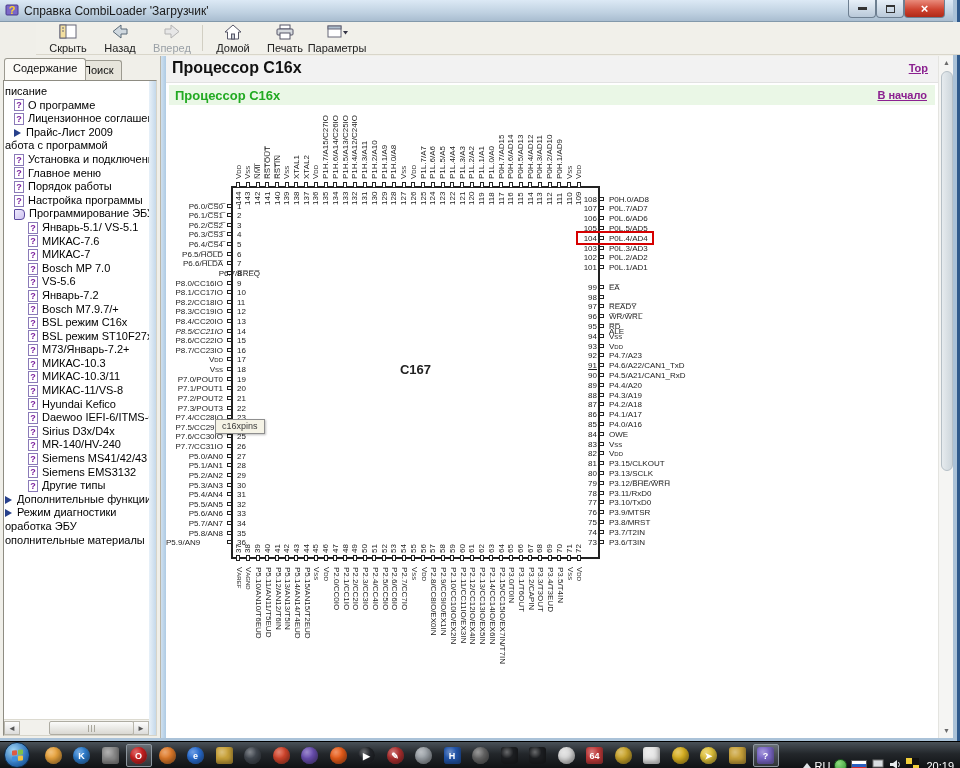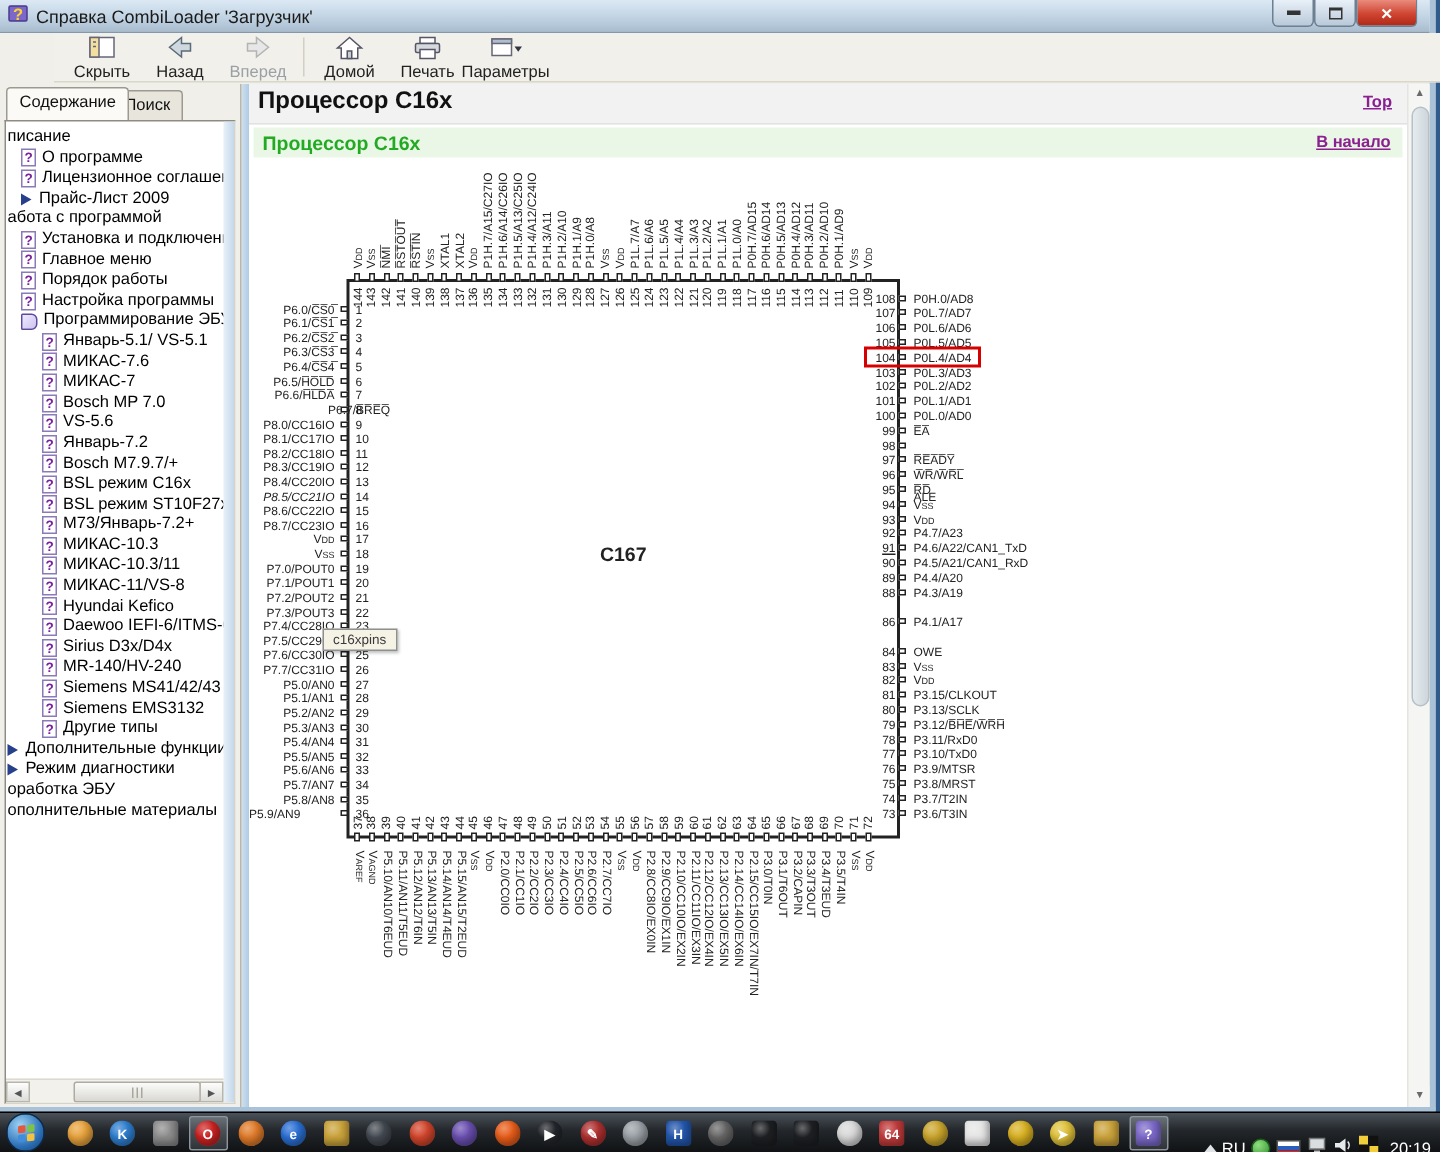--- a/index.html
+++ b/index.html
@@ -573,25 +573,20 @@
           <div class="pin-row" style="left: 398px; top: 197.3px; width: 374px; height: 9px;">
             <span class="pnum" style="left: 0px; top: 0px; width: 33px; text-align: right;">102</span>
             <span class="pboxh" style="left: 35px; top: 2px;"></span>
             <span class="plab" style="left: 45px; top: 0px;">P0L.2/AD2</span>
           </div>
           <div class="pin-row" style="left: 398px; top: 207.1px; width: 374px; height: 9px;">
             <span class="pnum" style="left: 0px; top: 0px; width: 33px; text-align: right;">101</span>
             <span class="pboxh" style="left: 35px; top: 2px;"></span>
             <span class="plab" style="left: 45px; top: 0px;">P0L.1/AD1</span>
           </div>
-          <div class="pin-row" style="left: 398px; top: 216.9px; width: 374px; height: 9px;">
-            <span class="pnum" style="left: 0px; top: 0px; width: 33px; text-align: right;">100</span>
-            <span class="pboxh" style="left: 35px; top: 2px;"></span>
-            <span class="plab" style="left: 45px; top: 0px;">P0L.0/AD0</span>
-          </div>
           <div class="pin-row" style="left: 398px; top: 226.7px; width: 374px; height: 9px;">
             <span class="pnum" style="left: 0px; top: 0px; width: 33px; text-align: right;">99</span>
             <span class="pboxh" style="left: 35px; top: 2px;"></span>
             <span class="plab" style="left: 45px; top: 0px;">E̅A̅</span>
           </div>
           <div class="pin-row" style="left: 398px; top: 236.5px; width: 374px; height: 9px;">
             <span class="pnum" style="left: 0px; top: 0px; width: 33px; text-align: right;">98</span>
             <span class="pboxh" style="left: 35px; top: 2px;"></span>
             <span class="plab" style="left: 45px; top: 0px; margin-top: 34px;">ALE</span>
           </div>
@@ -638,24 +633,34 @@
           <div class="pin-row" style="left: 398px; top: 324.7px; width: 374px; height: 9px;">
             <span class="pnum" style="left: 0px; top: 0px; width: 33px; text-align: right;">89</span>
             <span class="pboxh" style="left: 35px; top: 2px;"></span>
             <span class="plab" style="left: 45px; top: 0px;">P4.4/A20</span>
           </div>
           <div class="pin-row" style="left: 398px; top: 334.5px; width: 374px; height: 9px;">
             <span class="pnum" style="left: 0px; top: 0px; width: 33px; text-align: right;">88</span>
             <span class="pboxh" style="left: 35px; top: 2px;"></span>
             <span class="plab" style="left: 45px; top: 0px;">P4.3/A19</span>
           </div>
+          <div class="pin-row" style="left: 398px; top: 344.3px; width: 374px; height: 9px;">
+            <span class="pnum" style="left: 0px; top: 0px; width: 33px; text-align: right;">87</span>
+            <span class="pboxh" style="left: 35px; top: 2px;"></span>
+            <span class="plab" style="left: 45px; top: 0px;">P4.2/A18</span>
+          </div>
           <div class="pin-row" style="left: 398px; top: 354.1px; width: 374px; height: 9px;">
             <span class="pnum" style="left: 0px; top: 0px; width: 33px; text-align: right;">86</span>
             <span class="pboxh" style="left: 35px; top: 2px;"></span>
             <span class="plab" style="left: 45px; top: 0px;">P4.1/A17</span>
+          </div>
+          <div class="pin-row" style="left: 398px; top: 363.9px; width: 374px; height: 9px;">
+            <span class="pnum" style="left: 0px; top: 0px; width: 33px; text-align: right;">85</span>
+            <span class="pboxh" style="left: 35px; top: 2px;"></span>
+            <span class="plab" style="left: 45px; top: 0px;">P4.0/A16</span>
           </div>
           <div class="pin-row" style="left: 398px; top: 373.7px; width: 374px; height: 9px;">
             <span class="pnum" style="left: 0px; top: 0px; width: 33px; text-align: right;">84</span>
             <span class="pboxh" style="left: 35px; top: 2px;"></span>
             <span class="plab" style="left: 45px; top: 0px;">OWE</span>
           </div>
           <div class="pin-row" style="left: 398px; top: 383.5px; width: 374px; height: 9px;">
             <span class="pnum" style="left: 0px; top: 0px; width: 33px; text-align: right;">83</span>
             <span class="pboxh" style="left: 35px; top: 2px;"></span>
             <span class="plab" style="left: 45px; top: 0px;">V<span class="vsub">SS</span></span>

